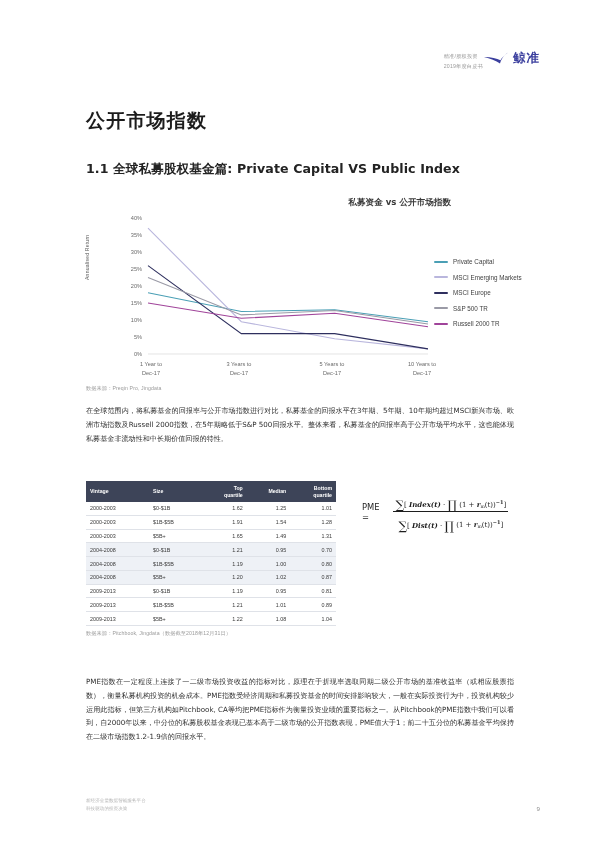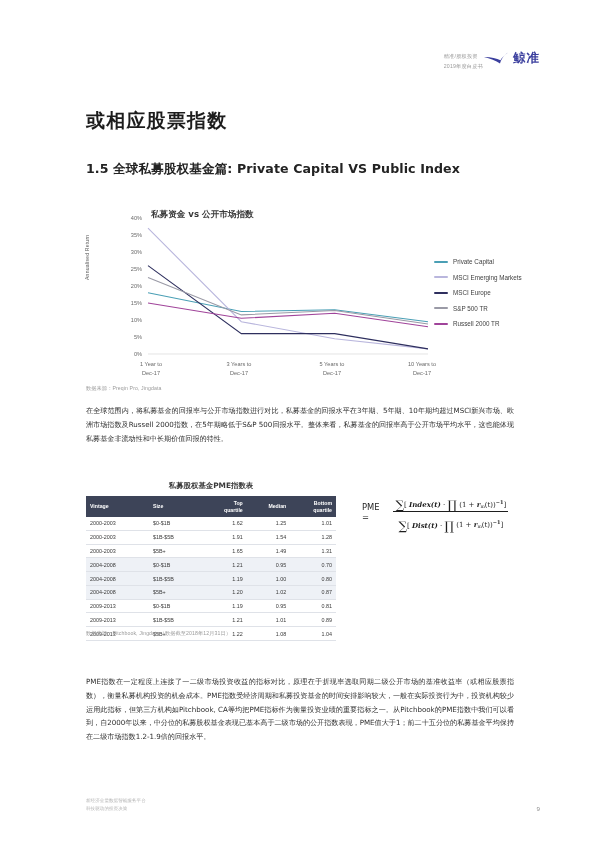--- a/index.html
+++ b/index.html
@@ -86,27 +86,27 @@
 
   
   .chart-block {
     position: absolute;
     top: 196px;
     left: 86px;
     width: 430px;
     height: 195px;
   }
   .chart-title {
-    text-align: left;
+    text-align: right;
     font-size: 8.6px;
     font-weight: 700;
     color: #3a3a3a;
     line-height: 1.55;
     width: 300px;
-    margin: 12px auto;
+    margin: 0 auto;
     font-family: "DejaVu Sans", sans-serif;
   }
   .chart-canvas {
     position: absolute;
     top: 22px;
     left: 0;
     width: 350px;
     height: 170px;
   }
   .y-axis-title {
@@ -303,22 +303,22 @@
     <div class="logo">
       <span class="logo-mark">
         <svg width="26" height="16" viewBox="0 0 26 16" xmlns="http://www.w3.org/2000/svg">
           <path d="M1 6 C7 7.5 13 9.5 17 12.5 C18 9 20 5 25 1.5 C21 4.5 18.5 7 17.5 9.2 C13.5 7.2 7 5.8 1 6 Z" fill="#3b3f9e"></path>
         </svg>
       </span>
       <span class="logo-text">鲸准</span>
     </div>
   </div>
 
-  <div class="doc-title">或相应股票指数</div>
-  <div class="section-title">1.5 全球私募股权基金篇: Private Capital  VS Public Index</div>
+  <div class="doc-title">公开市场指数</div>
+  <div class="section-title">1.1 全球私募股权基金篇: Private Capital  VS Public Index</div>
 
   <div class="chart-block">
 
     <div class="chart-title">
       <div>私募资金 vs 公开市场指数</div>
     </div>
 
     <div class="chart-canvas">
 
       <div class="y-axis-title">Annualised Return</div>
@@ -376,21 +376,20 @@
           <span class="legend-label">Russell 2000 TR</span>
         </div>
       </div>
   </div>
 
   <div class="source-note" style="top:385px; left:86px">数据来源：Preqin Pro, Jingdata</div>
 
   <div class="para" style="top:404px">在全球范围内，将私募基金的回报率与公开市场指数进行对比，私募基金的回报水平在3年期、5年期、10年期均超过MSCI新兴市场、欧洲市场指数及Russell 2000指数，在5年期略低于S&amp;P 500回报水平。整体来看，私募基金的回报率高于公开市场平均水平，这也能体现私募基金非流动性和中长期价值回报的特性。</div>
 
   <div class="table-block">
-    <div class="table-title">私募股权基金PME指数表</div>
     <table class="pme">
       <thead>
         <tr>
           <th class="l" style="width:26%">Vintage</th>
           <th class="l" style="width:21%">Size</th>
           <th class="r" style="width:18%">Top<br>quartile</th>
           <th class="r" style="width:17%">Median</th>
           <th class="r" style="width:18%">Bottom<br>quartile</th>
         </tr>
       </thead>

